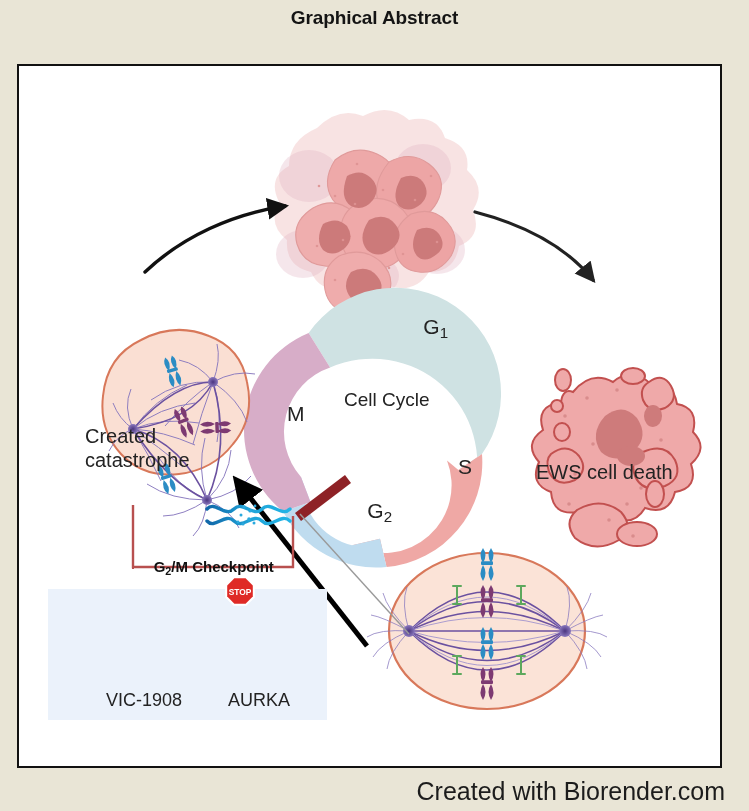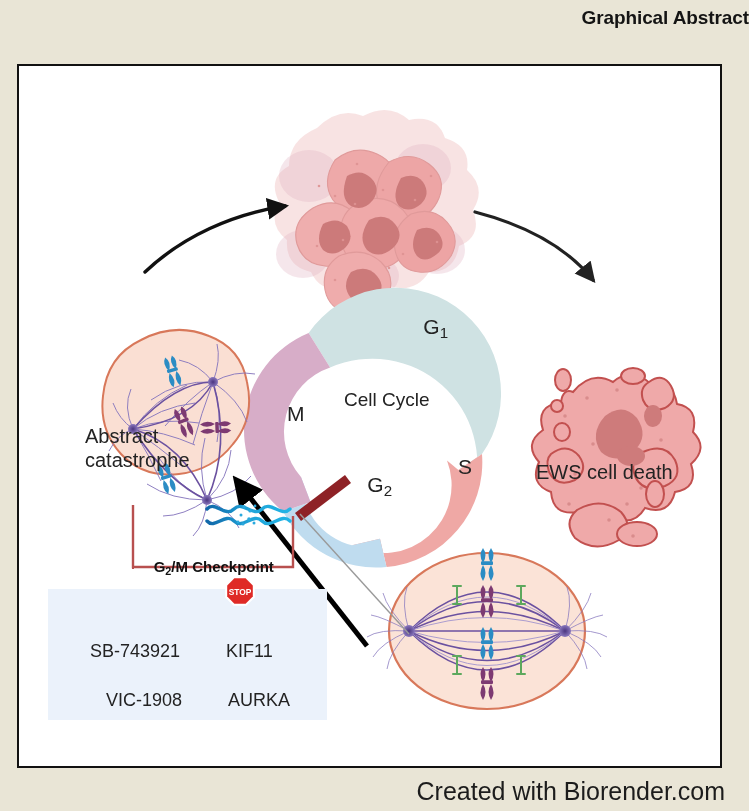--- a/index.html
+++ b/index.html
@@ -19,21 +19,21 @@
     left: 0; top: 0;
     width: 749px;
     height: 811px;
   }
   
   #figure-title {
     position: absolute;
     left: 0;
     top: 7px;
     width: 749px;
-    text-align: right;
+    text-align: center;
     font-size: 19px;
     font-weight: bold;
     color: #141414;
     letter-spacing: -0.1px;
   }
   
   #abstract-panel {
     position: absolute;
     left: 17px;
     top: 64px;
@@ -62,21 +62,21 @@
   }
   
   .lbl {
     position: absolute;
     color: #232323;
     white-space: pre;
     pointer-events: none;
   }
   #label-g1      { left: 400px; top: 291px; font-size: 21px; text-align: center; }
   #label-s       { left: 458px; top: 455px; font-size: 21px; }
-  #label-g2      { left: 344px; top: 449px; font-size: 21px; }
+  #label-g2      { left: 344px; top: 475px; font-size: 21px; }
   #label-m       { left: 287px; top: 402px; font-size: 21px; }
   #label-cellcycle { left: 344px; top: 389px; font-size: 19px; text-align: center; }
   #label-mitotic {
     left: 85px; top: 424px; font-size: 20px; line-height: 24px;
   }
   #label-ews     { left: 536px; top: 461px; font-size: 20px; }
   #label-checkpoint {
     left: 137px; top: 541px; font-size: 15px; font-weight: bold; color: #111;
   }
   #label-drug-1  { left: 70px; top: 620px; font-size: 18px; }
@@ -487,29 +487,26 @@
   <div class="lbl" id="label-g1">
     <span>G</span><span class="sub">1</span>
   </div>
   <div class="lbl" id="label-s">S</div>
   <div class="lbl" id="label-g2">
     <span>G</span><span class="sub">2</span>
   </div>
   <div class="lbl" id="label-m">M</div>
   <div class="lbl" id="label-cellcycle">Cell Cycle</div>
 
-  <div class="lbl" id="label-mitotic"><span>Abstract</span><br><span>catastrophe</span></div>
+  <div class="lbl" id="label-mitotic"><span>Created</span><br><span>catastrophe</span></div>
 
   <div class="lbl" id="label-ews">EWS cell death</div>
 
   <div class="lbl" id="label-checkpoint">
     <span>G</span><span class="sub">2</span><span>/M Checkpoint</span>
   </div>
 
-  <div class="lbl" id="label-drug-1">
-    <span>SB-743921</span><span style="display:inline-block;width:46px;"></span><span>KIF11</span>
-  </div>
   <div class="lbl" id="label-drug-2">
     <span>VIC-1908</span><span style="display:inline-block;width:46px;"></span><span>AURKA</span>
   </div>
 
   <div id="biorender-credit">Created with Biorender.com</div>
 </div>
 
 </body></html>

